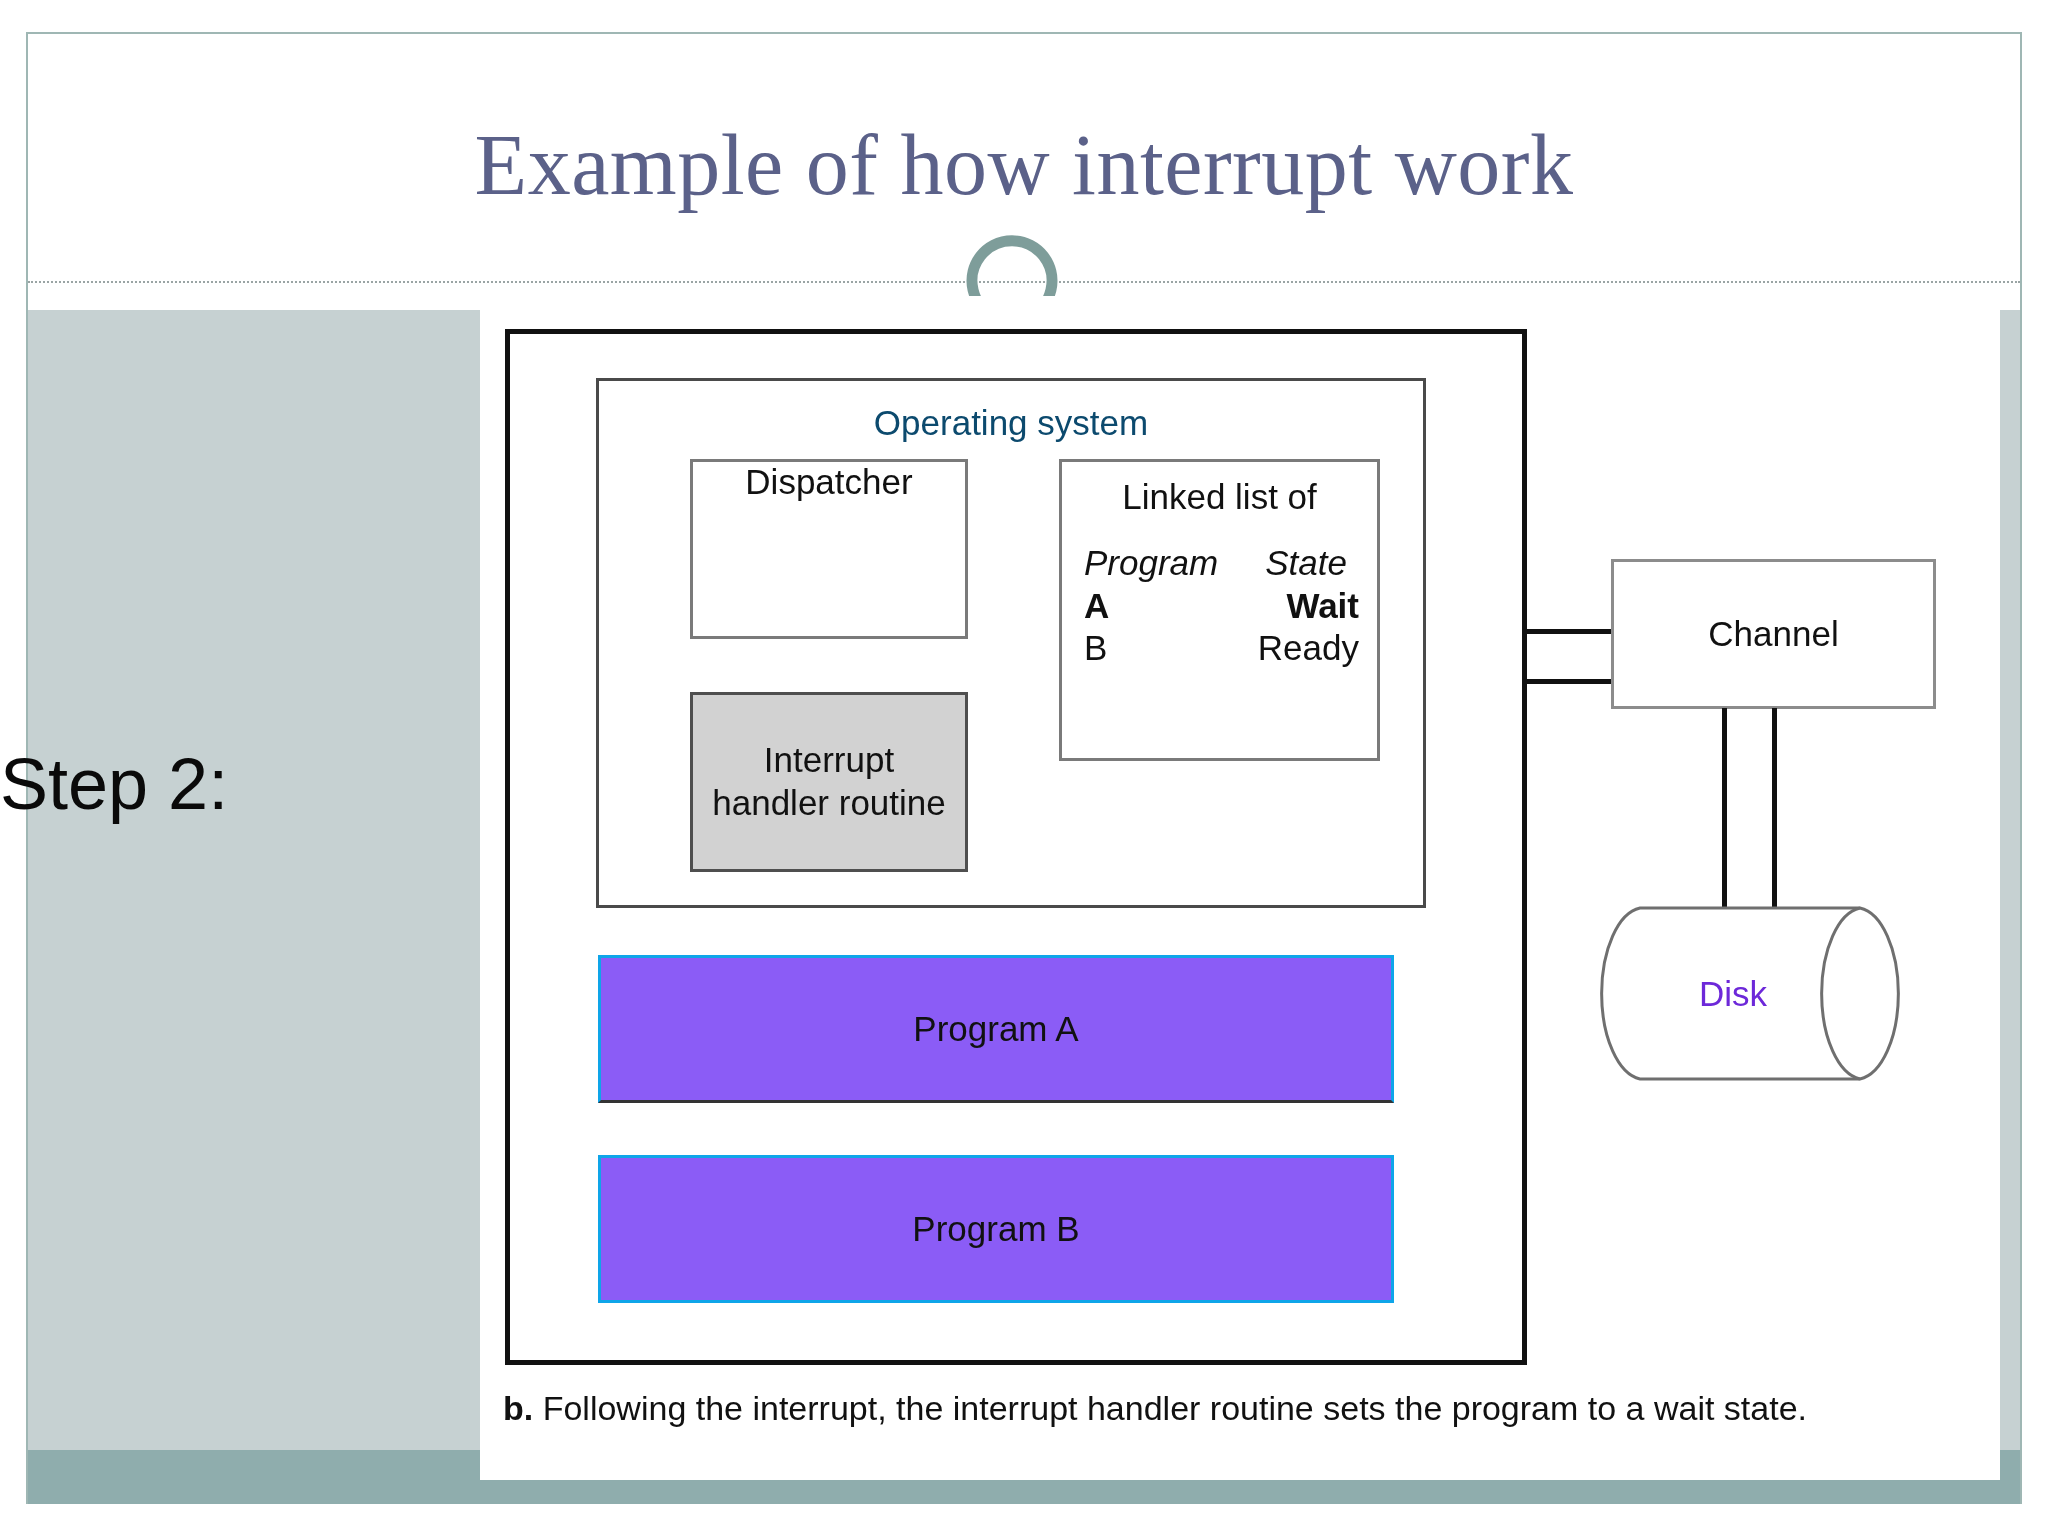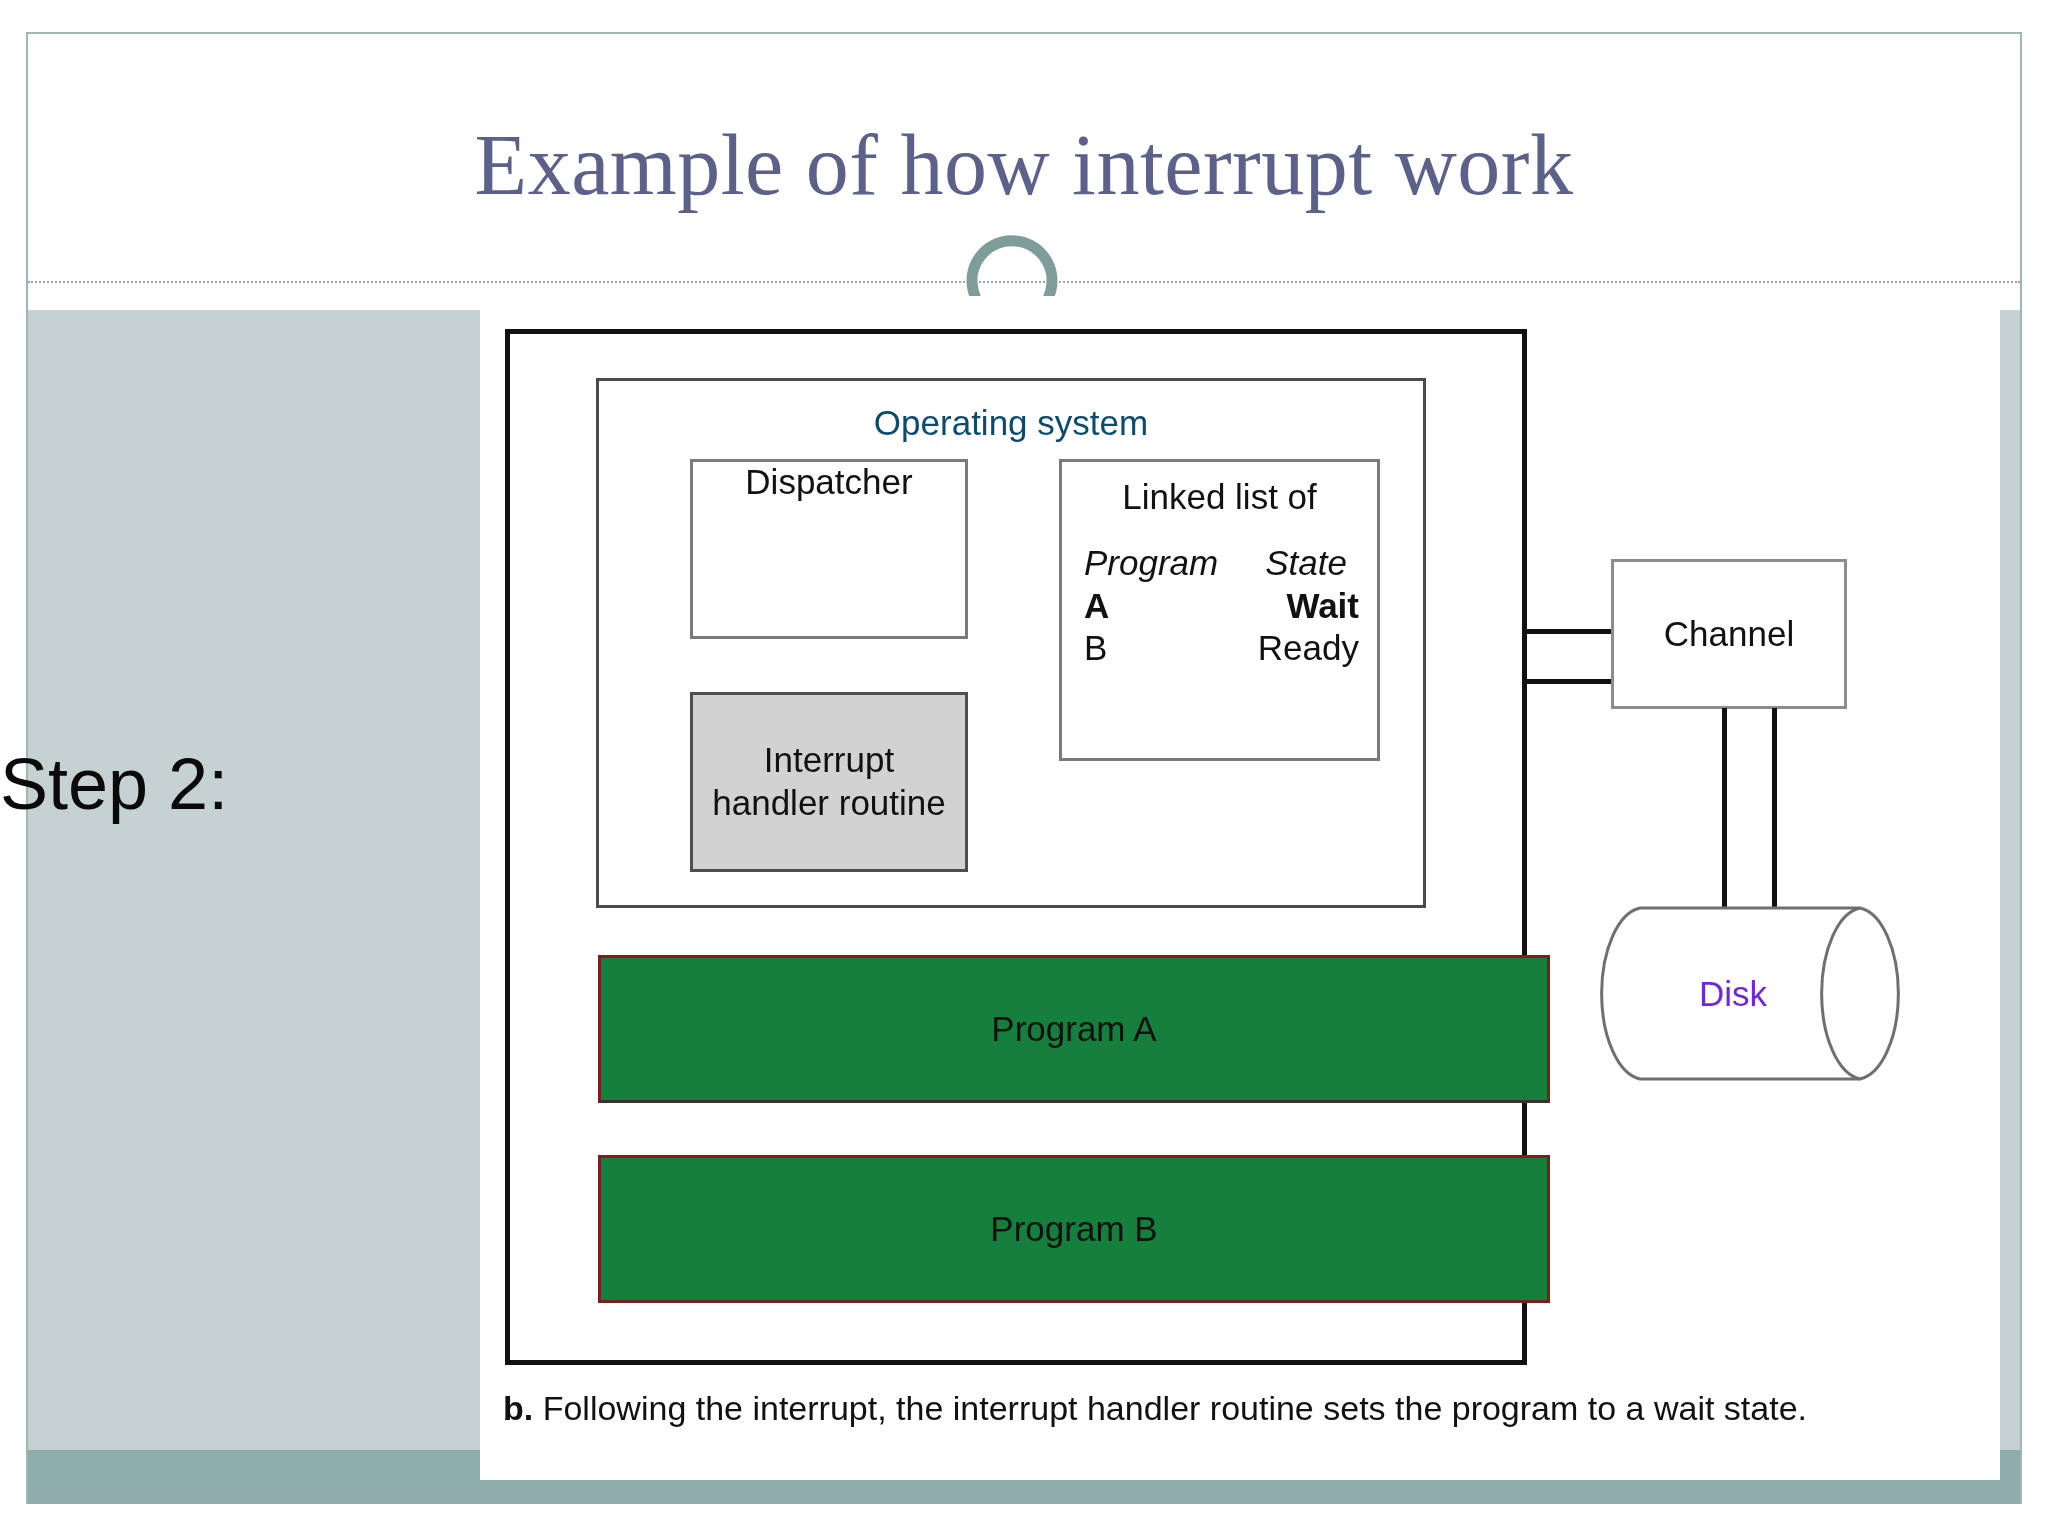--- a/index.html
+++ b/index.html
@@ -169,35 +169,35 @@
   .ll-row .ll-prog{min-width:130px;text-align:left;}
   .ll-row .ll-state{text-align:right;min-width:120px;}
   .ll-head .ll-prog,.ll-head .ll-state{font-style:italic;}
   .ll-head .ll-state{padding-right:12px;}
   .ll-bold .ll-prog,.ll-bold .ll-state{font-weight:bold;}
 
   
   .program-box{
     position:absolute;
     left:598px;
-    width:952px;height:148px;
-    border:3px solid #7f1d1d;
-    box-sizing:border-box;
-    background:#15803d;
+    width:796px;height:148px;
+    border:3px solid #0ea5e9;
+    box-sizing:border-box;
+    background:#8b5cf6;
     display:flex;align-items:center;justify-content:center;
   }
   .program-box span{font-size:35px;color:#111;}
   #program-a-box{top:955px;border-bottom-color:#333;}
   #program-b-box{top:1155px;}
 
   
   #channel-box{
     position:absolute;
     left:1611px;top:559px;
-    width:236px;height:150px;
+    width:325px;height:150px;
     border:3px solid #8c8c8c;
     box-sizing:border-box;
     background:#ffffff;
     display:flex;align-items:center;justify-content:center;
   }
   #channel-box span{font-size:35px;color:#111;}
 
   
   .h-connector{
     position:absolute;

